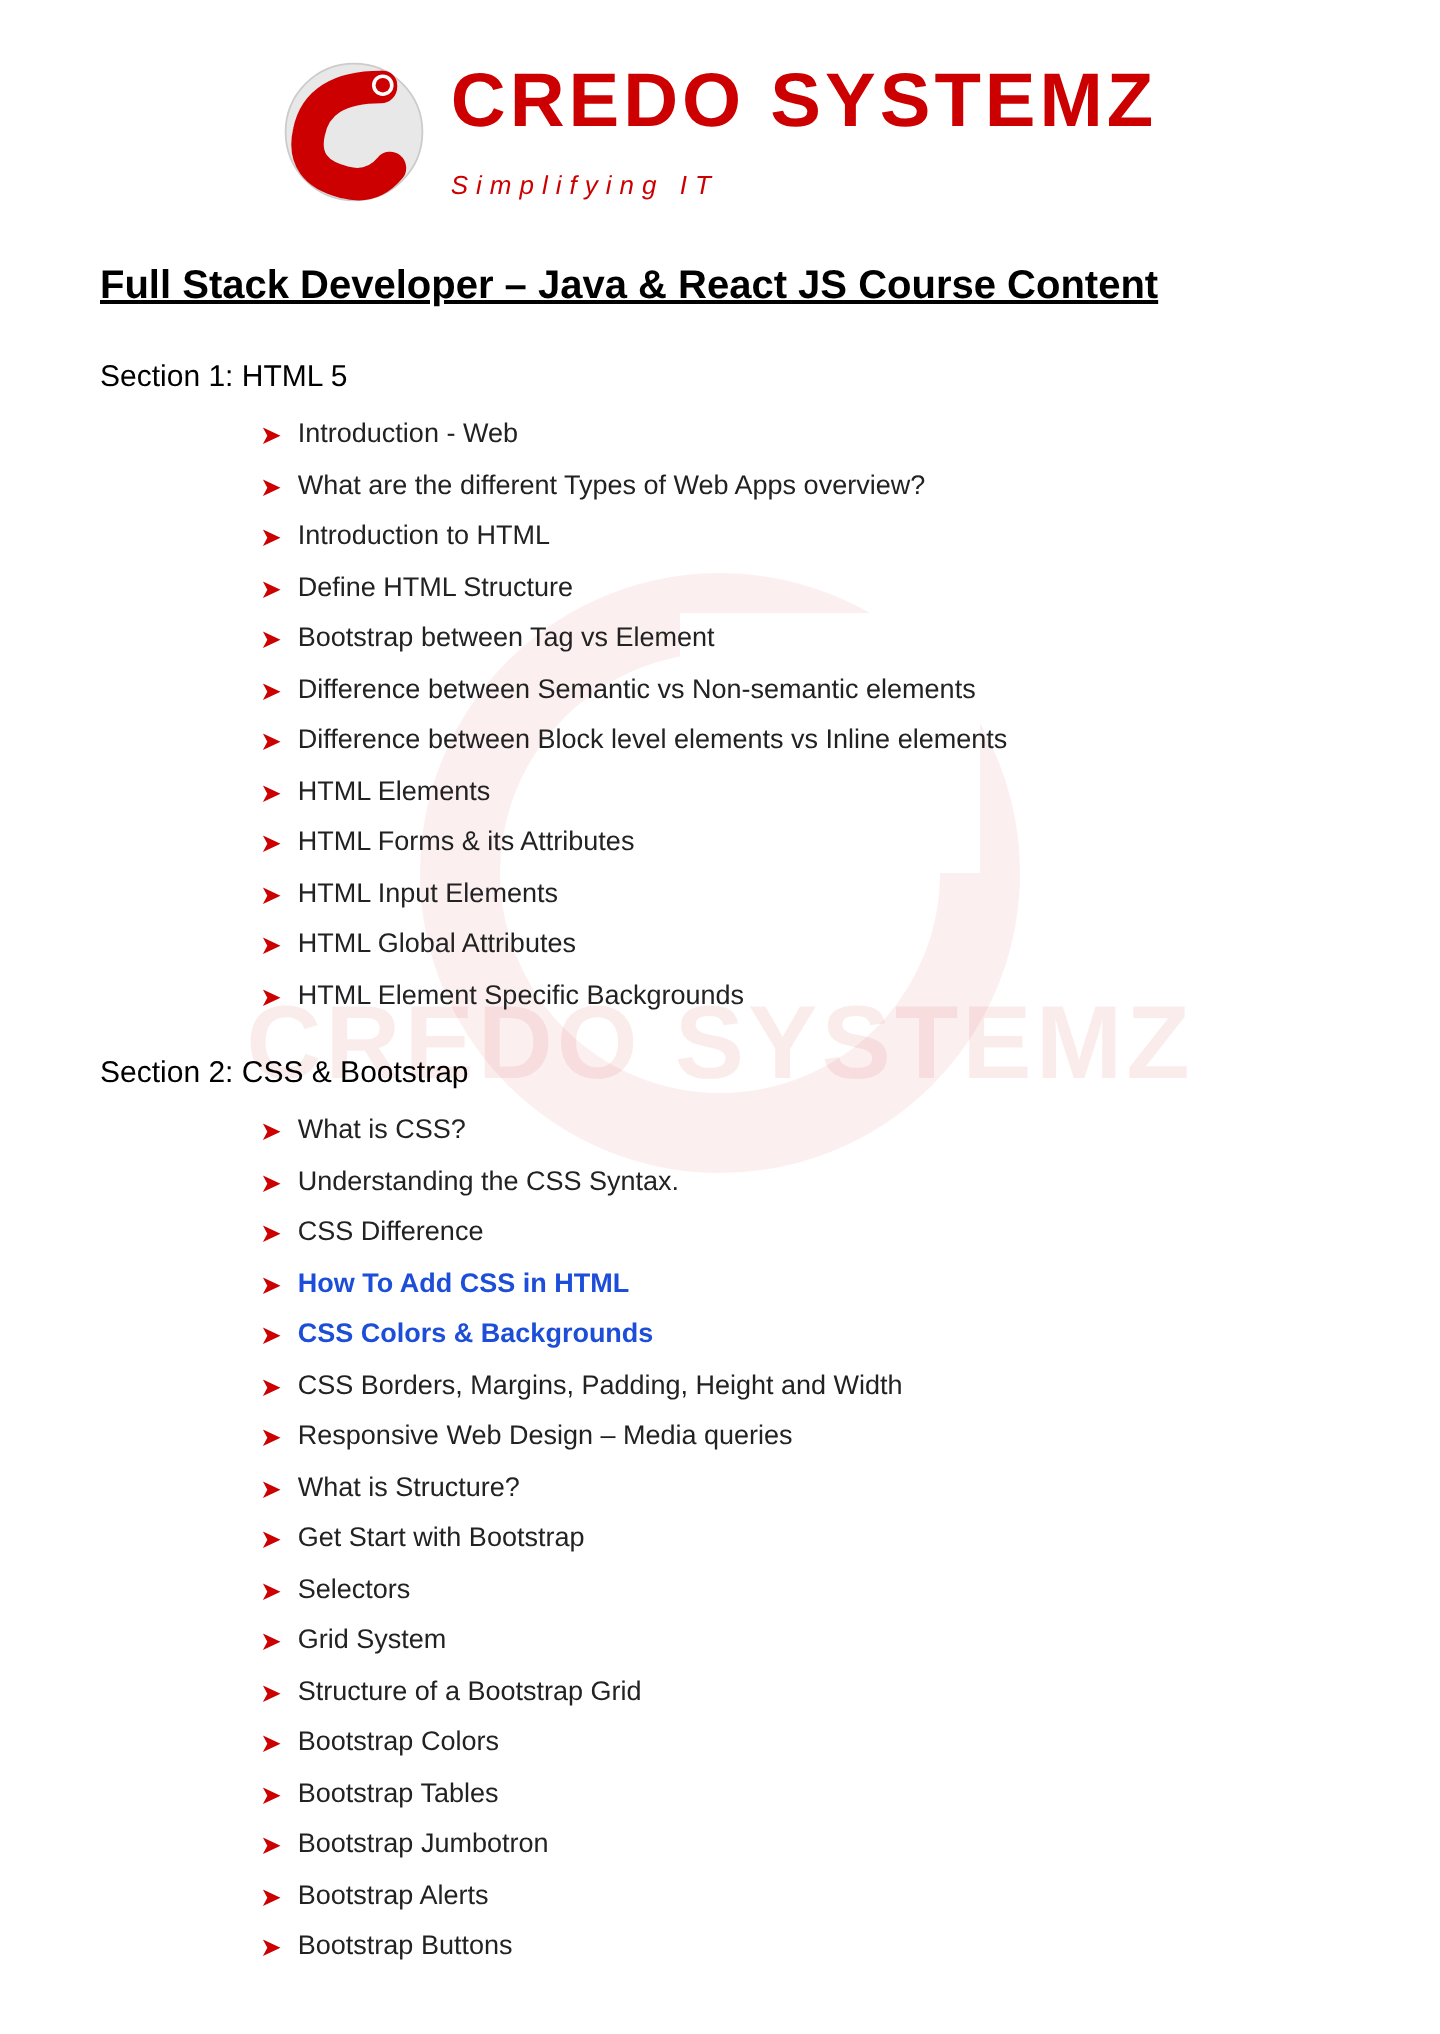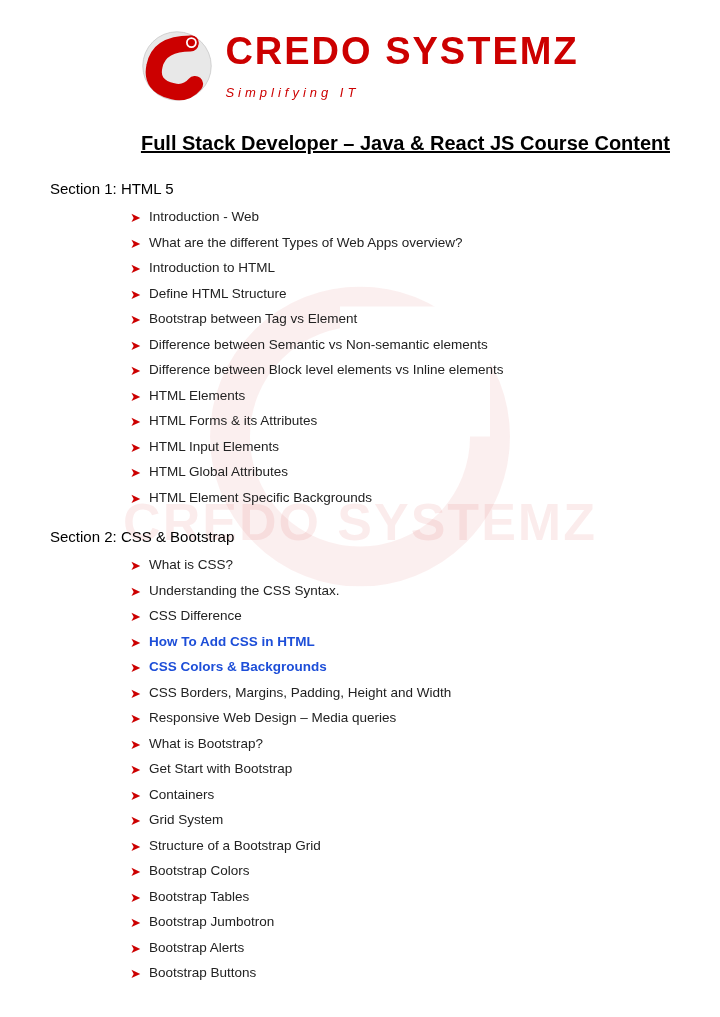--- a/index.html
+++ b/index.html
@@ -91,21 +91,21 @@
     .logo-tagline {
       font-size: 13px;
       color: #cc0000;
       letter-spacing: 4px;
       margin-top: 15px;
       font-style: italic;
     }
 
     
     .main-title {
-      text-align: right;
+      text-align: left;
       font-size: 20px;
       font-weight: bold;
       text-decoration: underline;
       margin: 20px 0 25px 0;
       color: #000;
     }
 
     
     .section-heading {
       font-size: 15px;
@@ -263,29 +263,29 @@
           <li>
             <span class="arrow">➤</span>
             <span>CSS Borders, Margins, Padding, Height and Width</span>
           </li>
           <li>
             <span class="arrow">➤</span>
             <span>Responsive Web Design – Media queries</span>
           </li>
           <li>
             <span class="arrow">➤</span>
-            <span>What is Bootstrap?</span>
+            <span>What is Structure?</span>
           </li>
           <li>
             <span class="arrow">➤</span>
             <span>Get Start with Bootstrap</span>
           </li>
           <li>
             <span class="arrow">➤</span>
-            <span>Containers</span>
+            <span>Selectors</span>
           </li>
           <li>
             <span class="arrow">➤</span>
             <span>Grid System</span>
           </li>
           <li>
             <span class="arrow">➤</span>
             <span>Structure of a Bootstrap Grid</span>
           </li>
           <li>

